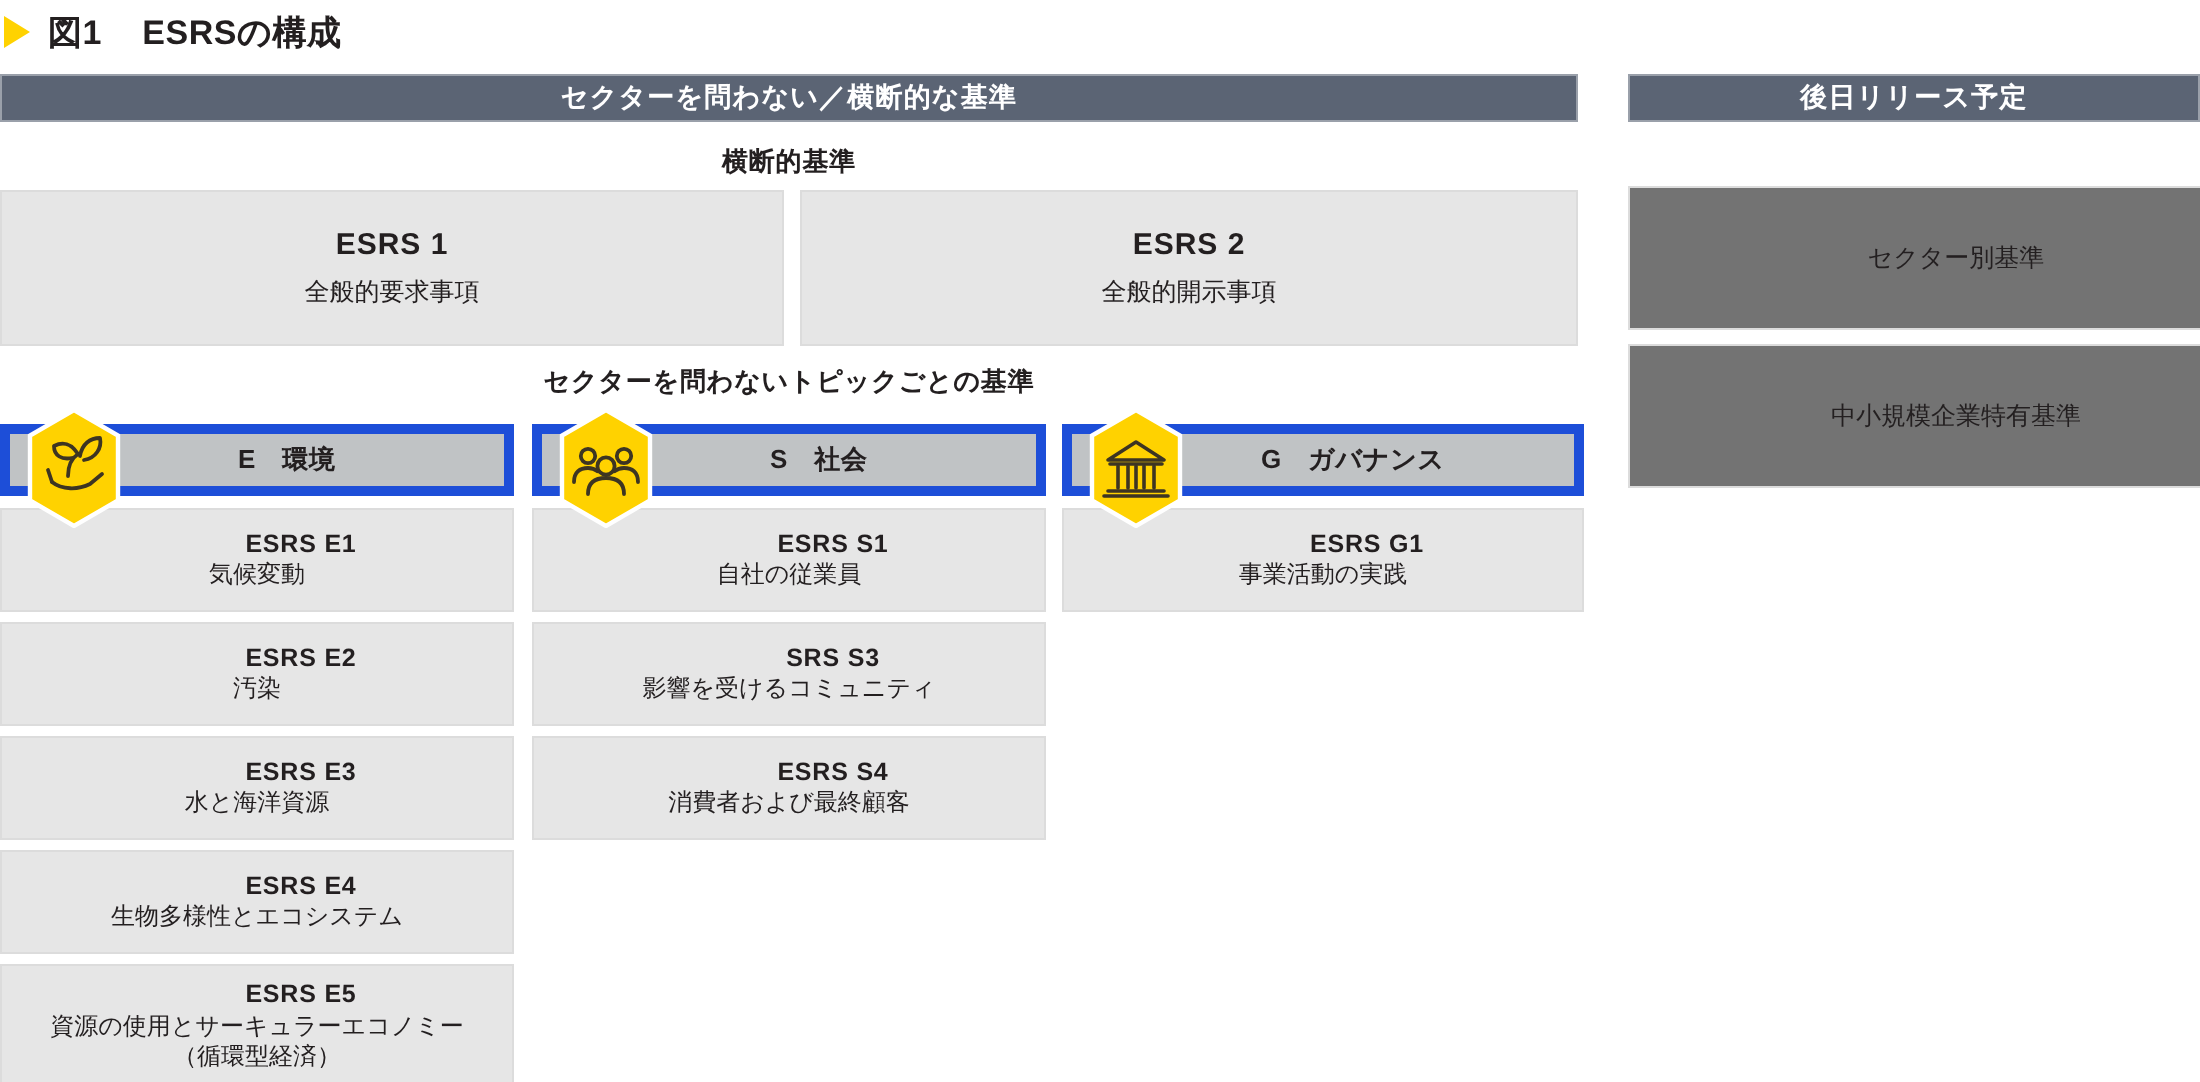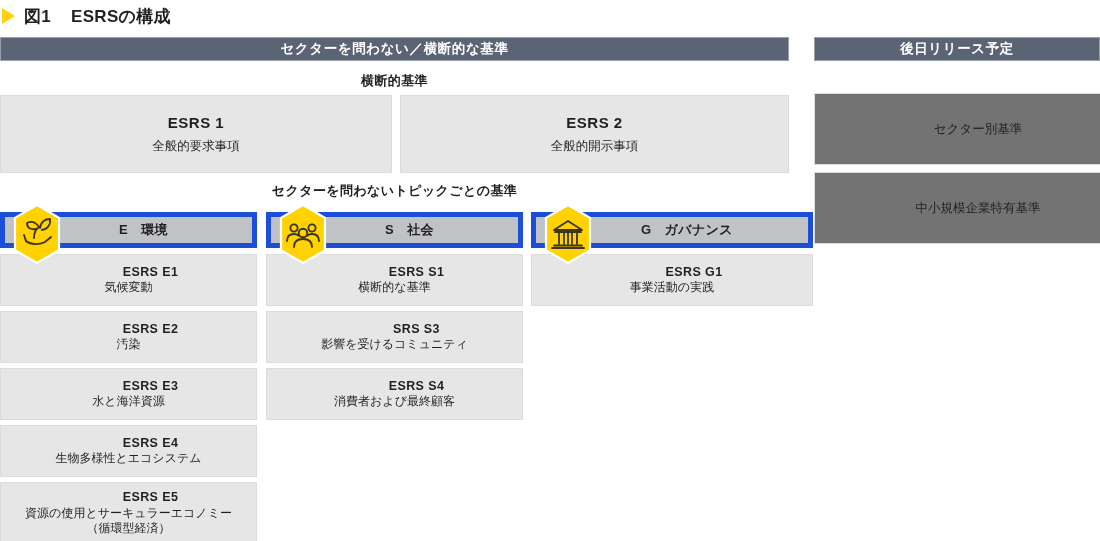--- a/index.html
+++ b/index.html
@@ -99,21 +99,21 @@
     font-weight: bold;
     letter-spacing: .5px;
     margin-bottom: 5px;
   }
   .general .desc { font-size: 12.5px; }
 
   
   .col { position: absolute; top: 212px; }
   #col-e { left: 0;   width: 257px; }
   #col-s { left: 266px; width: 257px; }
-  #col-g { left: 531px; width: 282px; }
+  #col-g { left: 531px; width: 261px; }
 
   .cat-head {
     position: relative;
     height: 36px;
     background: #c0c3c5;
     border: 5px solid #1d4ed8;
     display: flex;
     align-items: center;
     justify-content: center;
     margin-bottom: 6px;
@@ -252,21 +252,21 @@
           <path d="M40 37 C40 32 37 30 33 30 C31 30 29.5 30.6 28.4 31.6"></path>
           <path d="M15 43 C15 37 19 35 24 35 C29 35 33 37 33 43"></path>
         </g>
       </svg>
       <span class="cat-label">
         <span class="cat-letter">S</span><span>社会</span>
       </span>
     </div>
     <div class="topic">
       <div class="code">ESRS S1</div>
-      <div class="desc">横断的な基準</div>
+      <div class="desc">自社の従業員</div>
     </div>
     <div class="topic">
       <div class="code">SRS S3</div>
       <div class="desc">影響を受けるコミュニティ</div>
     </div>
     <div class="topic">
       <div class="code">ESRS S4</div>
       <div class="desc">消費者および最終顧客</div>
     </div>
   </div>

